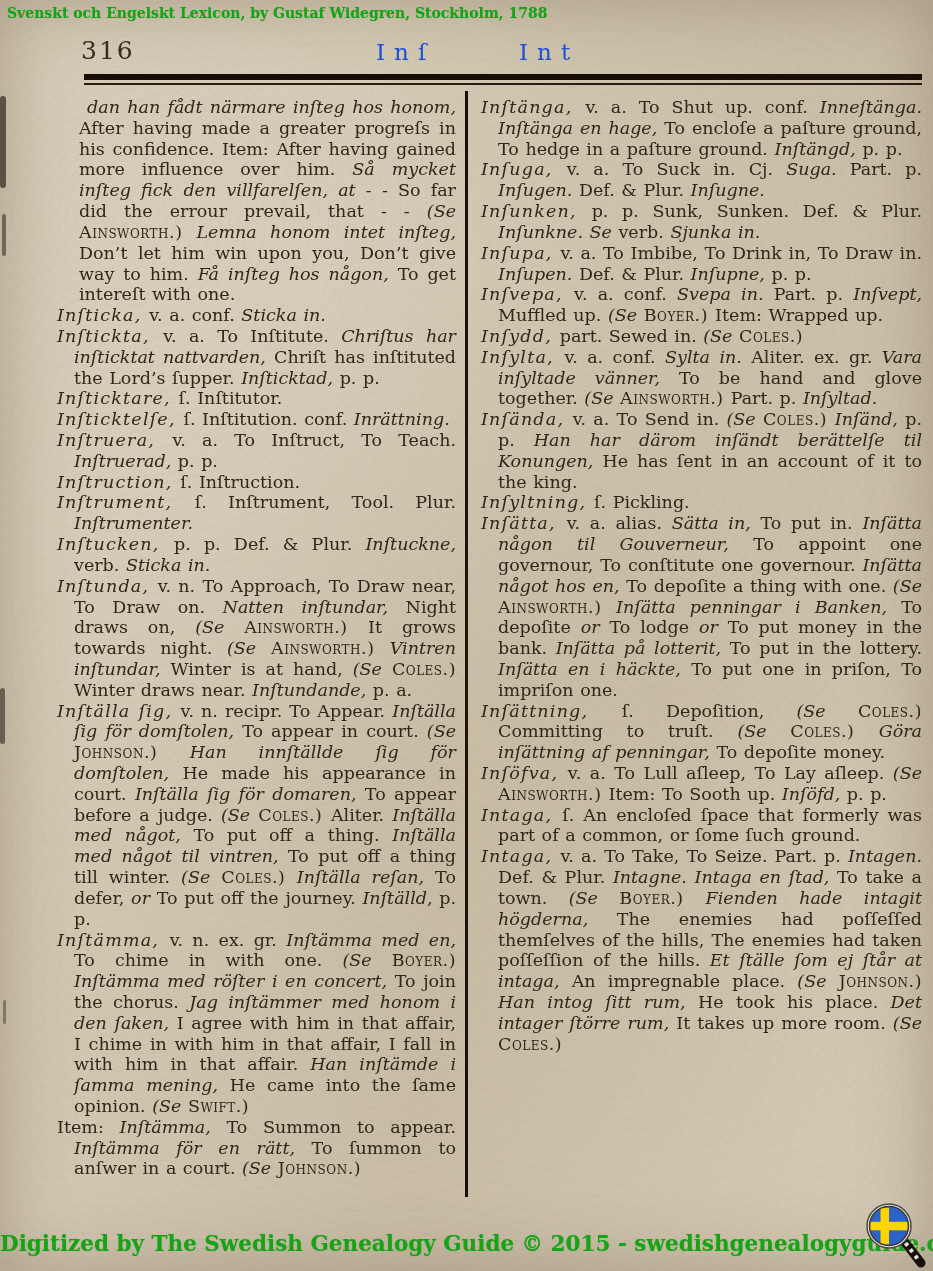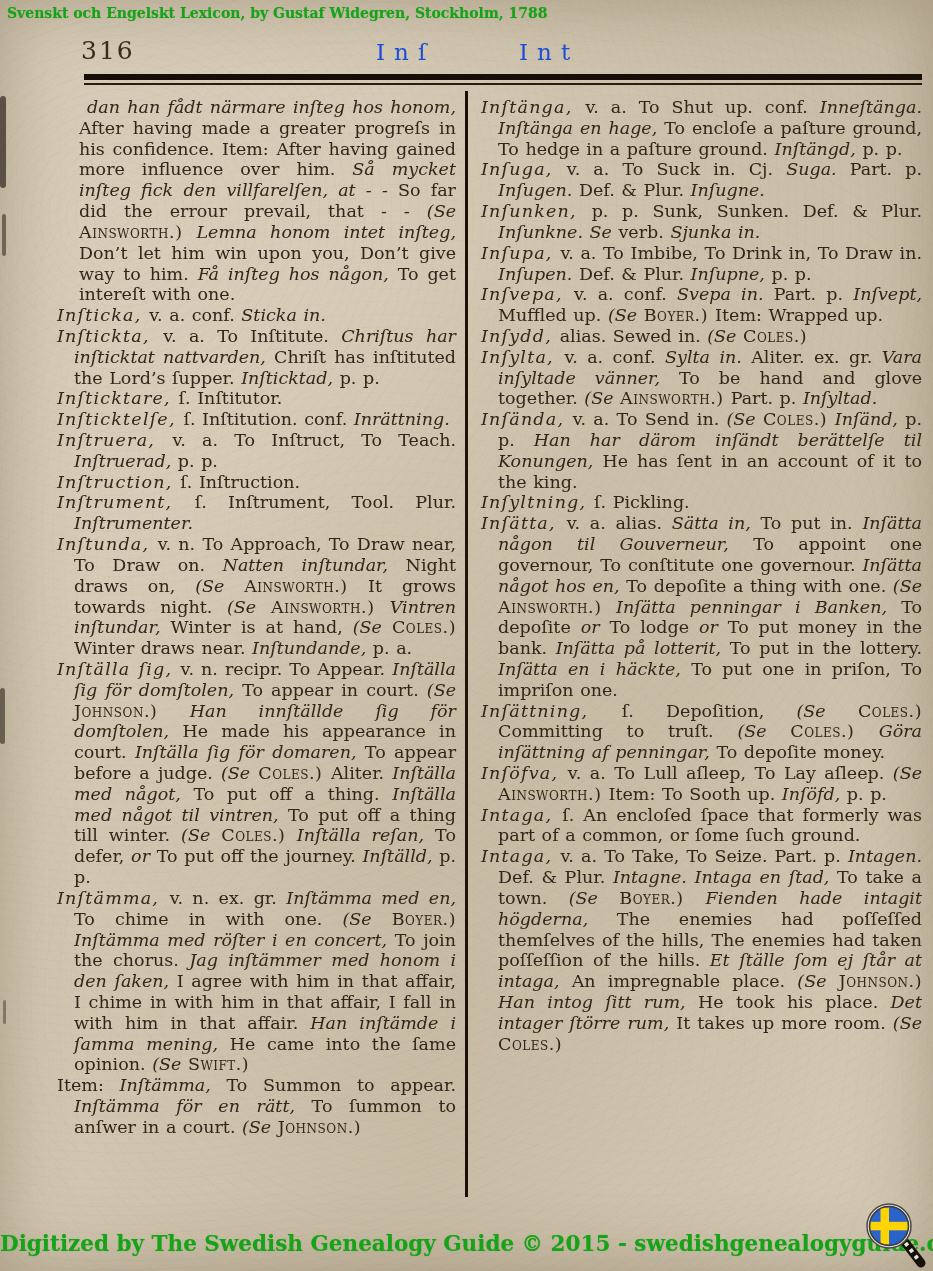--- a/index.html
+++ b/index.html
@@ -71,33 +71,34 @@
 
   <div class="column col-left">
       <p class="entry cont"><span class="s-i">dan han fådt närmare inſteg hos honom, </span><span class="s-r">After having made a greater progreſs in his confidence. Item: After having gained more influence over him. </span><span class="s-i">Så mycket inſteg fick den villfarelſen, at - - </span><span class="s-r">So far did the errour prevail, that - - </span><span class="s-i">(Se </span><span class="s-sc">Ainsworth.) </span><span class="s-i">Lemna honom intet inſteg, </span><span class="s-r">Don’t let him win upon you, Don’t give way to him. </span><span class="s-i">Få inſteg hos någon, </span><span class="s-r">To get intereſt with one.</span></p>
       <p class="entry"><span class="s-h">Inſticka, </span><span class="s-r">v. a. conf. </span><span class="s-i">Sticka in.</span></p>
       <p class="entry"><span class="s-h">Inſtickta, </span><span class="s-r">v. a. To Inſtitute. </span><span class="s-i">Chriſtus har inſticktat nattvarden, </span><span class="s-r">Chriſt has inſtituted the Lord’s ſupper. </span><span class="s-i">Inſticktad, </span><span class="s-r">p. p.</span></p>
       <p class="entry"><span class="s-h">Inſticktare, </span><span class="s-r">ſ. Inſtitutor.</span></p>
       <p class="entry"><span class="s-h">Inſticktelſe, </span><span class="s-r">ſ. Inſtitution. conf. </span><span class="s-i">Inrättning.</span></p>
       <p class="entry"><span class="s-h">Inſtruera, </span><span class="s-r">v. a. To Inſtruct, To Teach. </span><span class="s-i">Inſtruerad, </span><span class="s-r">p. p.</span></p>
       <p class="entry"><span class="s-h">Inſtruction, </span><span class="s-r">ſ. Inſtruction.</span></p>
       <p class="entry"><span class="s-h">Inſtrument, </span><span class="s-r">ſ. Inſtrument, Tool. Plur. </span><span class="s-i">Inſtrumenter.</span></p>
+      <p class="entry"><span class="s-h">Inſtucken, </span><span class="s-r">p. p. Def. &amp; Plur. </span><span class="s-i">Inſtuckne, </span><span class="s-r">verb. </span><span class="s-i">Sticka in.</span></p>
       <p class="entry"><span class="s-h">Inſtunda, </span><span class="s-r">v. n. To Approach, To Draw near, To Draw on. </span><span class="s-i">Natten inſtundar, </span><span class="s-r">Night draws on, </span><span class="s-i">(Se </span><span class="s-sc">Ainsworth.) </span><span class="s-r">It grows towards night. </span><span class="s-i">(Se </span><span class="s-sc">Ainsworth.) </span><span class="s-i">Vintren inſtundar, </span><span class="s-r">Winter is at hand, </span><span class="s-i">(Se </span><span class="s-sc">Coles.) </span><span class="s-r">Winter draws near. </span><span class="s-i">Inſtundande, </span><span class="s-r">p. a.</span></p>
       <p class="entry"><span class="s-h">Inſtälla ſig, </span><span class="s-r">v. n. recipr. To Appear. </span><span class="s-i">Inſtälla ſig för domſtolen, </span><span class="s-r">To appear in court. </span><span class="s-i">(Se </span><span class="s-sc">Johnson.) </span><span class="s-i">Han innſtällde ſig för domſtolen, </span><span class="s-r">He made his appearance in court. </span><span class="s-i">Inſtälla ſig för domaren, </span><span class="s-r">To appear before a judge. </span><span class="s-i">(Se </span><span class="s-sc">Coles.) </span><span class="s-r">Aliter. </span><span class="s-i">Inſtälla med något, </span><span class="s-r">To put off a thing. </span><span class="s-i">Inſtälla med något til vintren, </span><span class="s-r">To put off a thing till winter. </span><span class="s-i">(Se </span><span class="s-sc">Coles.) </span><span class="s-i">Inſtälla reſan, </span><span class="s-r">To defer, </span><span class="s-i">or </span><span class="s-r">To put off the journey. </span><span class="s-i">Inſtälld, </span><span class="s-r">p. p.</span></p>
       <p class="entry"><span class="s-h">Inſtämma, </span><span class="s-r">v. n. ex. gr. </span><span class="s-i">Inſtämma med en, </span><span class="s-r">To chime in with one. </span><span class="s-i">(Se </span><span class="s-sc">Boyer.) </span><span class="s-i">Inſtämma med röſter i en concert, </span><span class="s-r">To join the chorus. </span><span class="s-i">Jag inſtämmer med honom i den ſaken, </span><span class="s-r">I agree with him in that affair, I chime in with him in that affair, I fall in with him in that affair. </span><span class="s-i">Han inſtämde i ſamma mening, </span><span class="s-r">He came into the ſame opinion. </span><span class="s-i">(Se </span><span class="s-sc">Swift.)</span></p>
       <p class="entry"><span class="s-r">Item: </span><span class="s-i">Inſtämma, </span><span class="s-r">To Summon to appear. </span><span class="s-i">Inſtämma för en rätt, </span><span class="s-r">To ſummon to anſwer in a court. </span><span class="s-i">(Se </span><span class="s-sc">Johnson.)</span></p>
     </div>
   <div class="column-divider"></div>
   <div class="column col-right">
       <p class="entry"><span class="s-h">Inſtänga, </span><span class="s-r">v. a. To Shut up. conf. </span><span class="s-i">Inneſtänga. Inſtänga en hage, </span><span class="s-r">To encloſe a paſture ground, To hedge in a paſture ground. </span><span class="s-i">Inſtängd, </span><span class="s-r">p. p.</span></p>
       <p class="entry"><span class="s-h">Inſuga, </span><span class="s-r">v. a. To Suck in. Cj. </span><span class="s-i">Suga. </span><span class="s-r">Part. p. </span><span class="s-i">Inſugen. </span><span class="s-r">Def. &amp; Plur. </span><span class="s-i">Inſugne.</span></p>
       <p class="entry"><span class="s-h">Inſunken, </span><span class="s-r">p. p. Sunk, Sunken. Def. &amp; Plur. </span><span class="s-i">Inſunkne. Se </span><span class="s-r">verb. </span><span class="s-i">Sjunka in.</span></p>
       <p class="entry"><span class="s-h">Inſupa, </span><span class="s-r">v. a. To Imbibe, To Drink in, To Draw in. </span><span class="s-i">Inſupen. </span><span class="s-r">Def. &amp; Plur. </span><span class="s-i">Inſupne, </span><span class="s-r">p. p.</span></p>
       <p class="entry"><span class="s-h">Inſvepa, </span><span class="s-r">v. a. conf. </span><span class="s-i">Svepa in. </span><span class="s-r">Part. p. </span><span class="s-i">Inſvept, </span><span class="s-r">Muffled up. </span><span class="s-i">(Se </span><span class="s-sc">Boyer.) </span><span class="s-r">Item: Wrapped up.</span></p>
-      <p class="entry"><span class="s-h">Inſydd, </span><span class="s-r">alias. Sewed in. </span><span class="s-i">(Se </span><span class="s-sc">Coles.)</span></p>
+      <p class="entry"><span class="s-h">Inſydd, </span><span class="s-r">part. Sewed in. </span><span class="s-i">(Se </span><span class="s-sc">Coles.)</span></p>
       <p class="entry"><span class="s-h">Inſylta, </span><span class="s-r">v. a. conf. </span><span class="s-i">Sylta in. </span><span class="s-r">Aliter. ex. gr. </span><span class="s-i">Vara inſyltade vänner, </span><span class="s-r">To be hand and glove together. </span><span class="s-i">(Se </span><span class="s-sc">Ainsworth.) </span><span class="s-r">Part. p. </span><span class="s-i">Inſyltad.</span></p>
       <p class="entry"><span class="s-h">Inſända, </span><span class="s-r">v. a. To Send in. </span><span class="s-i">(Se </span><span class="s-sc">Coles.) </span><span class="s-i">Inſänd, </span><span class="s-r">p. p. </span><span class="s-i">Han har därom inſändt berättelſe til Konungen, </span><span class="s-r">He has ſent in an account of it to the king.</span></p>
       <p class="entry"><span class="s-h">Inſyltning, </span><span class="s-r">ſ. Pickling.</span></p>
       <p class="entry"><span class="s-h">Inſätta, </span><span class="s-r">v. a. alias. </span><span class="s-i">Sätta in, </span><span class="s-r">To put in. </span><span class="s-i">Inſätta någon til Gouverneur, </span><span class="s-r">To appoint one governour, To conſtitute one governour. </span><span class="s-i">Inſätta något hos en, </span><span class="s-r">To depoſite a thing with one. </span><span class="s-i">(Se </span><span class="s-sc">Ainsworth.) </span><span class="s-i">Inſätta penningar i Banken, </span><span class="s-r">To depoſite </span><span class="s-i">or </span><span class="s-r">To lodge </span><span class="s-i">or </span><span class="s-r">To put money in the bank. </span><span class="s-i">Inſätta på lotterit, </span><span class="s-r">To put in the lottery. </span><span class="s-i">Inſätta en i häckte, </span><span class="s-r">To put one in priſon, To impriſon one.</span></p>
       <p class="entry"><span class="s-h">Inſättning, </span><span class="s-r">ſ. Depoſition, </span><span class="s-i">(Se </span><span class="s-sc">Coles.) </span><span class="s-r">Committing to truſt. </span><span class="s-i">(Se </span><span class="s-sc">Coles.) </span><span class="s-i">Göra inſättning af penningar, </span><span class="s-r">To depoſite money.</span></p>
       <p class="entry"><span class="s-h">Inſöfva, </span><span class="s-r">v. a. To Lull aſleep, To Lay aſleep. </span><span class="s-i">(Se </span><span class="s-sc">Ainsworth.) </span><span class="s-r">Item: To Sooth up. </span><span class="s-i">Inſöfd, </span><span class="s-r">p. p.</span></p>
       <p class="entry"><span class="s-h">Intaga, </span><span class="s-r">ſ. An encloſed ſpace that formerly was part of a common, or ſome ſuch ground.</span></p>
       <p class="entry"><span class="s-h">Intaga, </span><span class="s-r">v. a. To Take, To Seize. Part. p. </span><span class="s-i">Intagen. </span><span class="s-r">Def. &amp; Plur. </span><span class="s-i">Intagne. Intaga en ſtad, </span><span class="s-r">To take a town. </span><span class="s-i">(Se </span><span class="s-sc">Boyer.) </span><span class="s-i">Fienden hade intagit högderna, </span><span class="s-r">The enemies had poſſeſſed themſelves of the hills, The enemies had taken poſſeſſion of the hills. </span><span class="s-i">Et ſtälle ſom ej ſtår at intaga, </span><span class="s-r">An impregnable place. </span><span class="s-i">(Se </span><span class="s-sc">Johnson.) </span><span class="s-i">Han intog ſitt rum, </span><span class="s-r">He took his place. </span><span class="s-i">Det intager ſtörre rum, </span><span class="s-r">It takes up more room. </span><span class="s-i">(Se </span><span class="s-sc">Coles.)</span></p>
     </div>
 

